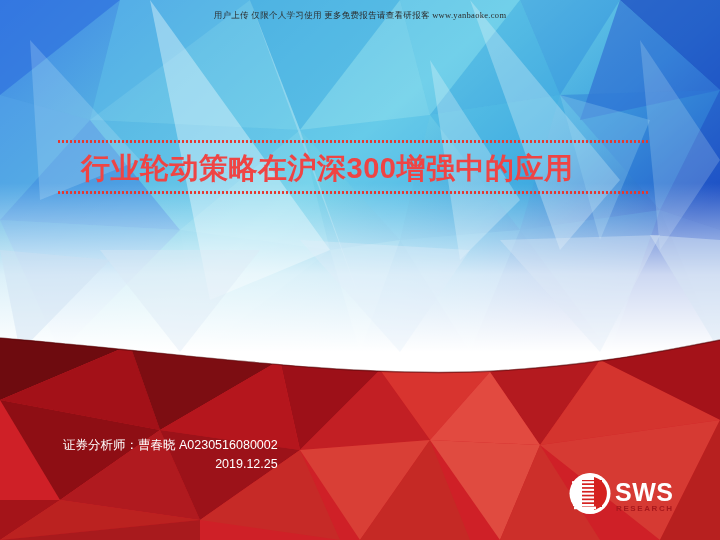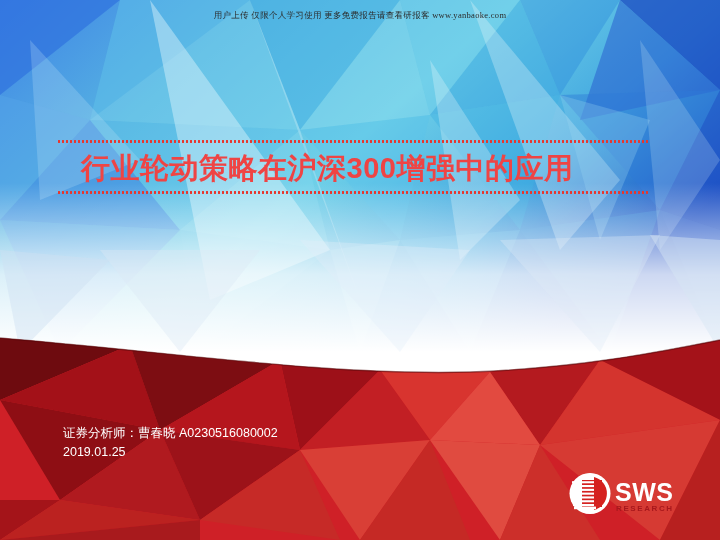--- a/index.html
+++ b/index.html
@@ -67,22 +67,23 @@
     color: #ef4444;
     letter-spacing: 0.5px;
     white-space: nowrap;
     font-family: "Liberation Sans", "DejaVu Sans", sans-serif;
   }
 
   
   .analyst-block {
     position: absolute;
     left: 63px;
-    top: 424px;
+    top: 436px;
     color: #ffffff;
+    text-align: right;
   }
   .analyst-line {
     font-size: 12.5px;
     line-height: 19px;
     white-space: nowrap;
     color: #ffffff;
   }
 
   
   .logo {
@@ -205,21 +206,21 @@
   <div class="watermark">用户上传  仅限个人学习使用  更多免费报告请查看研报客  www.yanbaoke.com</div>
 
   <div class="title-block">
     <div class="dot-rule"></div>
     <h1 class="slide-title">行业轮动策略在沪深300增强中的应用</h1>
     <div class="dot-rule"></div>
   </div>
 
   <div class="analyst-block">
     <div class="analyst-line">证券分析师：曹春晓 A0230516080002</div>
-    <div class="analyst-line">2019.01.25</div>
+    <div class="analyst-line">2019.12.25</div>
   </div>
 
   <div class="logo">
     <svg width="118" height="46" viewBox="0 0 118 46">
 
       <g>
         <circle cx="22" cy="22.5" r="20.5" fill="#ffffff"></circle>
 
         <path d="M22,2.6 A19.9,19.9 0 0 1 22,42.4 A19.9,19.9 0 0 1 22,2.6 Z" fill="#ffffff"></path>
 

